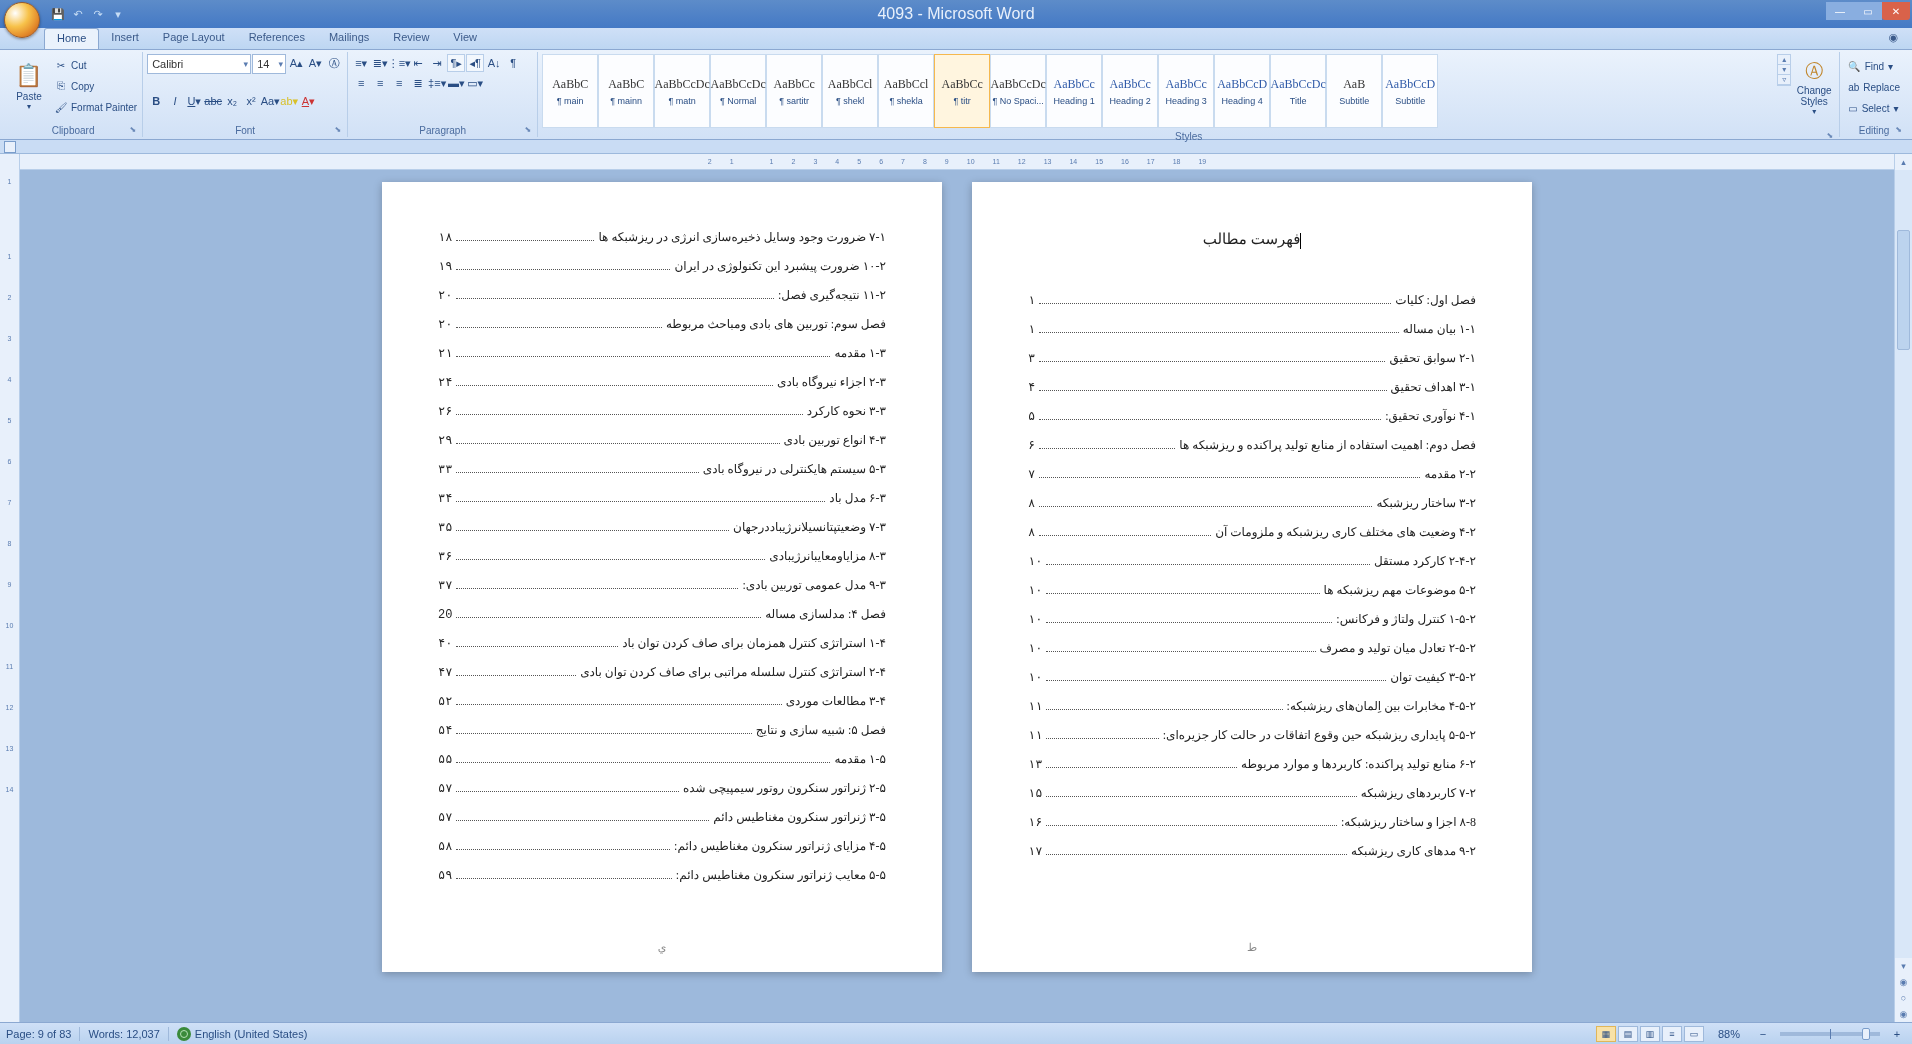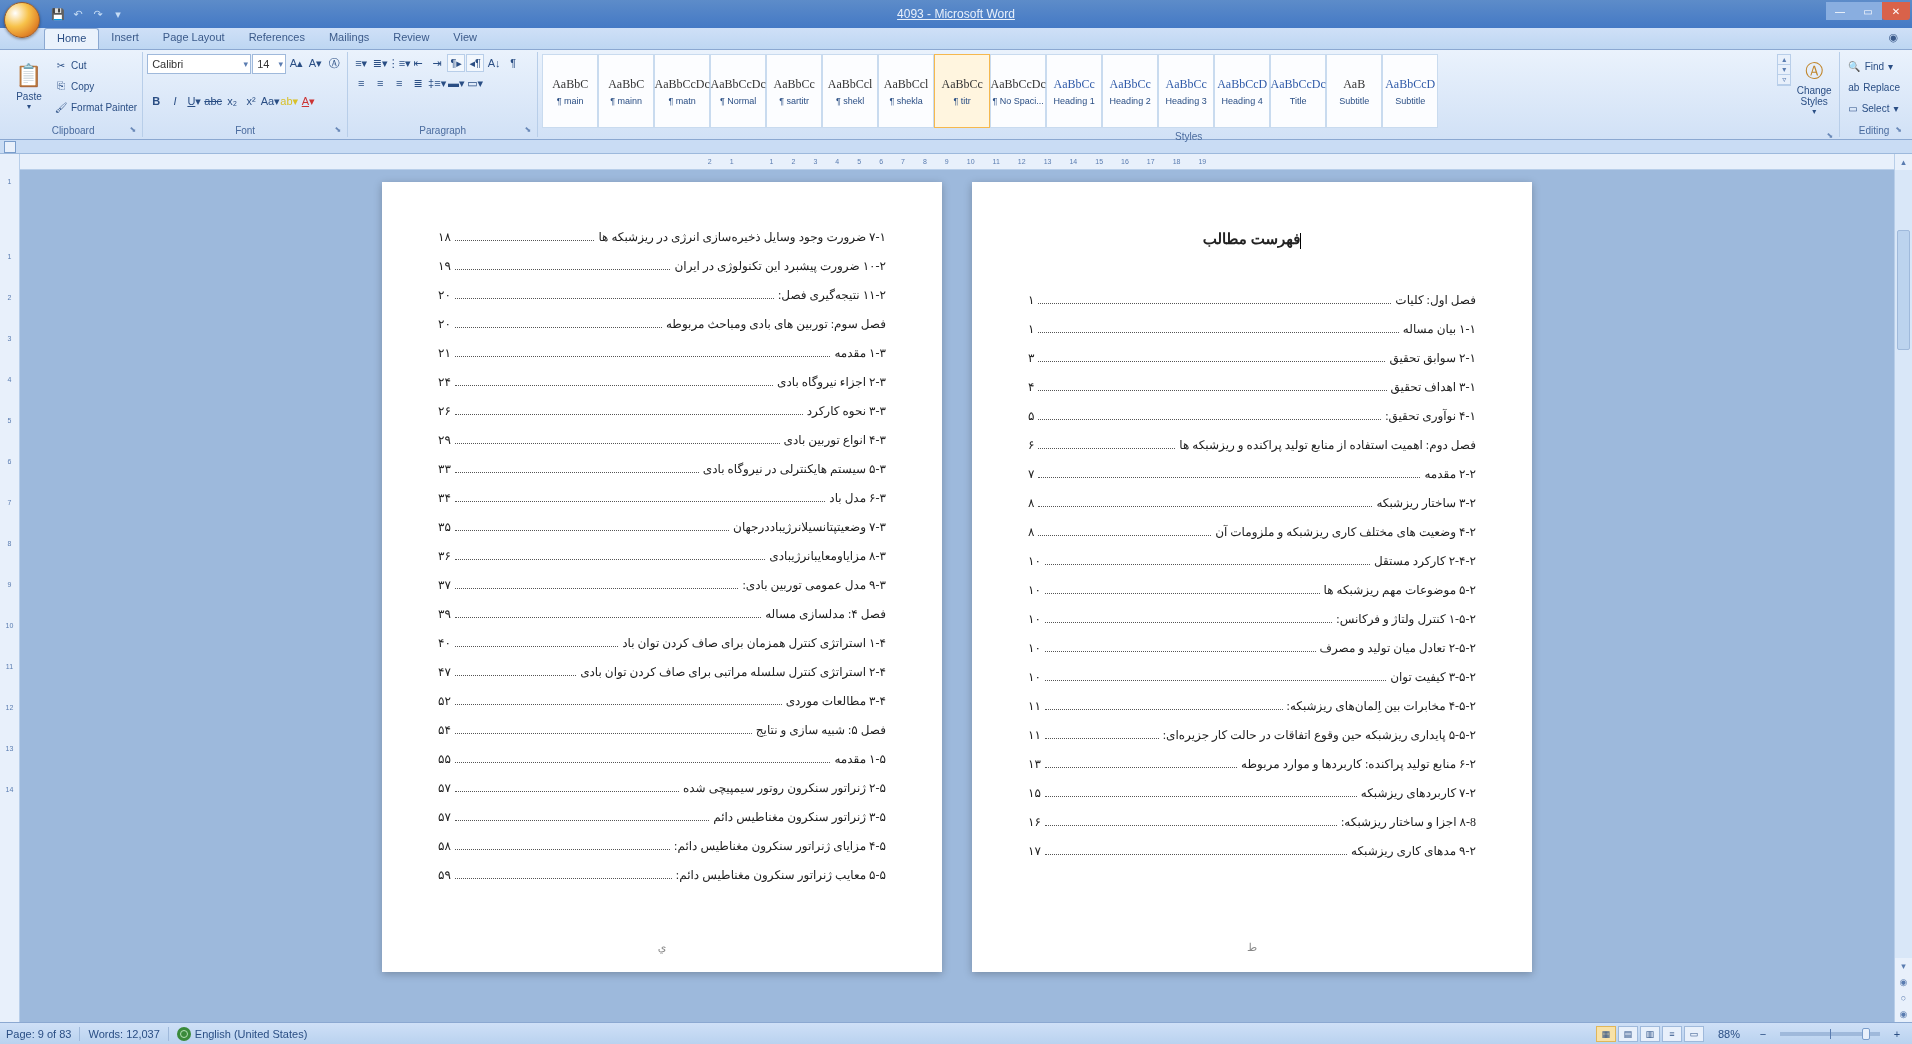--- a/index.html
+++ b/index.html
@@ -3,21 +3,21 @@
 <meta charset="utf-8">
 <style>
 * { margin: 0; padding: 0; box-sizing: border-box; }
 body { font-family: "Segoe UI", Tahoma, sans-serif; font-size: 11px; background: #9db9dc; overflow: hidden; height: 100vh; display: flex; flex-direction: column; }
 
 
 .titlebar { background: linear-gradient(#5d8cc9, #4479c5); height: 28px; display: flex; align-items: center; color: #fff; padding-left: 4px; position: relative; }
 .office-btn { width: 36px; height: 36px; border-radius: 50%; background: radial-gradient(circle at 30% 30%, #fff, #f7c24a 40%, #e3892a 70%, #b34c1c); position: absolute; left: 4px; top: 2px; z-index: 10; border: 1px solid #9b5c2a; box-shadow: 0 1px 3px rgba(0,0,0,.4); }
 .qat { margin-left: 46px; display: flex; gap: 4px; align-items: center; }
 .qat-item { width: 16px; height: 16px; display: flex; align-items: center; justify-content: center; color: #c6ddf5; }
-.title-text { position: absolute; left: 50%; transform: translateX(-50%); color: #e8f0fb; font-size: 12px; text-decoration: underline; }
+.title-text { position: absolute; left: 50%; transform: translateX(-50%); color: #e8f0fb; font-size: 16px; }
 .win-controls { margin-left: auto; display: flex; }
 .win-btn { width: 28px; height: 18px; display: flex; align-items: center; justify-content: center; color: #fff; font-size: 10px; margin-top: -6px; }
 .win-btn.close { background: #d9624a; border-radius: 0 0 3px 3px; margin-right: 2px; }
 .win-btn.min, .win-btn.max { background: #89aee0; }
 
 
 .ribbon-tabs { background: linear-gradient(#cfe0f7, #bdd6f2); height: 22px; display: flex; padding-left: 44px; border-bottom: 1px solid #8ba8d1; }
 .tab { padding: 3px 12px; color: #3b5a8a; cursor: pointer; }
 .tab.active { background: #eaf2fc; border: 1px solid #8ba8d1; border-bottom: none; border-radius: 3px 3px 0 0; color: #2a4e84; }
 .help-icon { margin-left: auto; margin-right: 8px; color: #3b5a8a; padding: 3px 6px; }
@@ -53,26 +53,26 @@
 .sub-ribbon { height: 14px; background: #c9dcf4; border-bottom: 1px solid #9db9dc; display: flex; align-items: center; padding-left: 4px; }
 .sub-ribbon .ic { width: 12px; height: 12px; border: 1px solid #7a9dcb; background: #e8f0fb; }
 
 
 .doc-area { flex: 1; background: #9db9dc; display: flex; overflow: hidden; position: relative; }
 .vruler { width: 20px; background: #e8f0fb; border-right: 1px solid #b8cee9; display: flex; flex-direction: column; align-items: center; font-size: 7px; color: #5a7cb0; padding-top: 24px; gap: 34px; }
 .doc-scroll { flex: 1; overflow: auto; display: flex; flex-direction: column; align-items: center; }
 .hruler { height: 16px; background: #e8f0fb; border-bottom: 1px solid #b8cee9; width: 100%; display: flex; align-items: center; justify-content: center; font-size: 7px; color: #5a7cb0; gap: 18px; direction: rtl; padding: 0 180px; }
 .pages-row { display: flex; gap: 30px; padding: 12px 0 20px 0; }
 .page { width: 560px; height: 790px; background: #fff; box-shadow: 0 2px 8px rgba(0,0,0,.25); padding: 48px 56px; direction: rtl; font-family: Tahoma, "Times New Roman", serif; color: #222; position: relative; }
-.page-title { text-align: center; font-size: 15px; font-weight: bold; margin-bottom: 44px; }
+.page-title { text-align: center; font-size: 15px; font-weight: normal; margin-bottom: 44px; }
 .cursor-mark { display: inline-block; width: 1px; height: 16px; background: #000; vertical-align: middle; }
 .toc-line { display: flex; font-size: 12px; margin-bottom: 14px; align-items: baseline; }
 .toc-text { white-space: nowrap; }
 .toc-dots { flex: 1; border-bottom: 1px dotted #555; margin: 0 4px; height: 10px; }
-.toc-num { white-space: nowrap; font-family: Liberation Sans, sans-serif; }
+.toc-num { white-space: nowrap; font-family: Liberation Mono, monospace; }
 .page-foot { position: absolute; bottom: 18px; font-size: 11px; color: #888; width: 100%; text-align: center; left: 0; }
 .vscroll { width: 18px; background: #d9e7f8; border-left: 1px solid #b8cee9; display: flex; flex-direction: column; }
 .vscroll .arr { height: 16px; display: flex; align-items: center; justify-content: center; font-size: 9px; background: #e8f0fb; color: #5a7cb0; }
 .vscroll .track { flex: 1; background: #d9e7f8; position: relative; }
 .vscroll .thumb { position: absolute; left: 2px; right: 2px; top: 60px; height: 120px; background: #bcd3ee; border: 1px solid #9fb9db; border-radius: 2px; }
 
 
 .statusbar { height: 22px; background: linear-gradient(#cfe0f7, #b9d2ef); border-top: 1px solid #8ba8d1; display: flex; align-items: center; padding: 1px 6px; font-size: 11px; color: #2a4e84; }
 .statusbar .sep { width: 1px; height: 14px; background: #9fb9db; margin: 0 8px; }
 .status-right { margin-left: auto; display: flex; align-items: center; gap: 2px; }
@@ -408,21 +408,21 @@
               <span class="toc-num">۳۶</span>
             </div>
             <div class="toc-line">
               <span class="toc-text">۹-۳ مدل عمومی توربین بادی:</span>
               <span class="toc-dots"></span>
               <span class="toc-num">۳۷</span>
             </div>
             <div class="toc-line">
               <span class="toc-text">فصل ۴: مدلسازی مساله</span>
               <span class="toc-dots"></span>
-              <span class="toc-num">۳۹</span>
+              <span class="toc-num">20</span>
             </div>
             <div class="toc-line">
               <span class="toc-text">۱-۴ استراتژی کنترل همزمان برای صاف کردن توان باد</span>
               <span class="toc-dots"></span>
               <span class="toc-num">۴۰</span>
             </div>
             <div class="toc-line">
               <span class="toc-text">۲-۴ استراتژی کنترل سلسله مراتبی برای صاف کردن توان بادی</span>
               <span class="toc-dots"></span>
               <span class="toc-num">۴۷</span>

